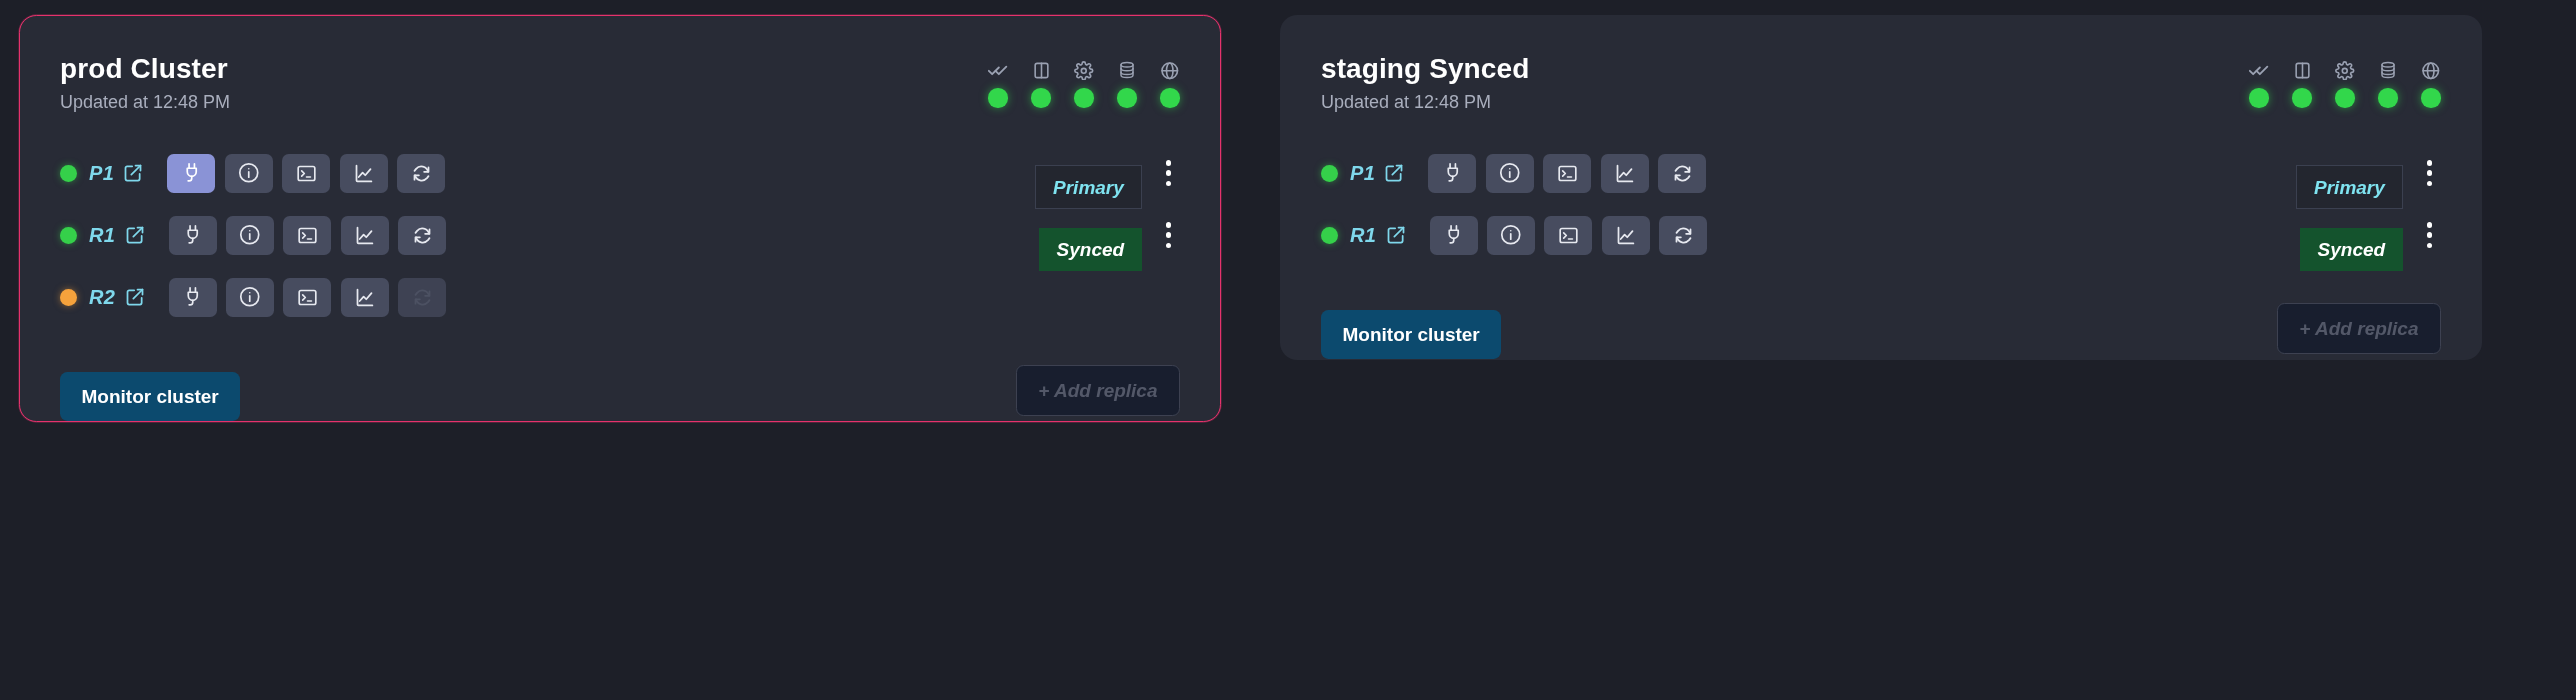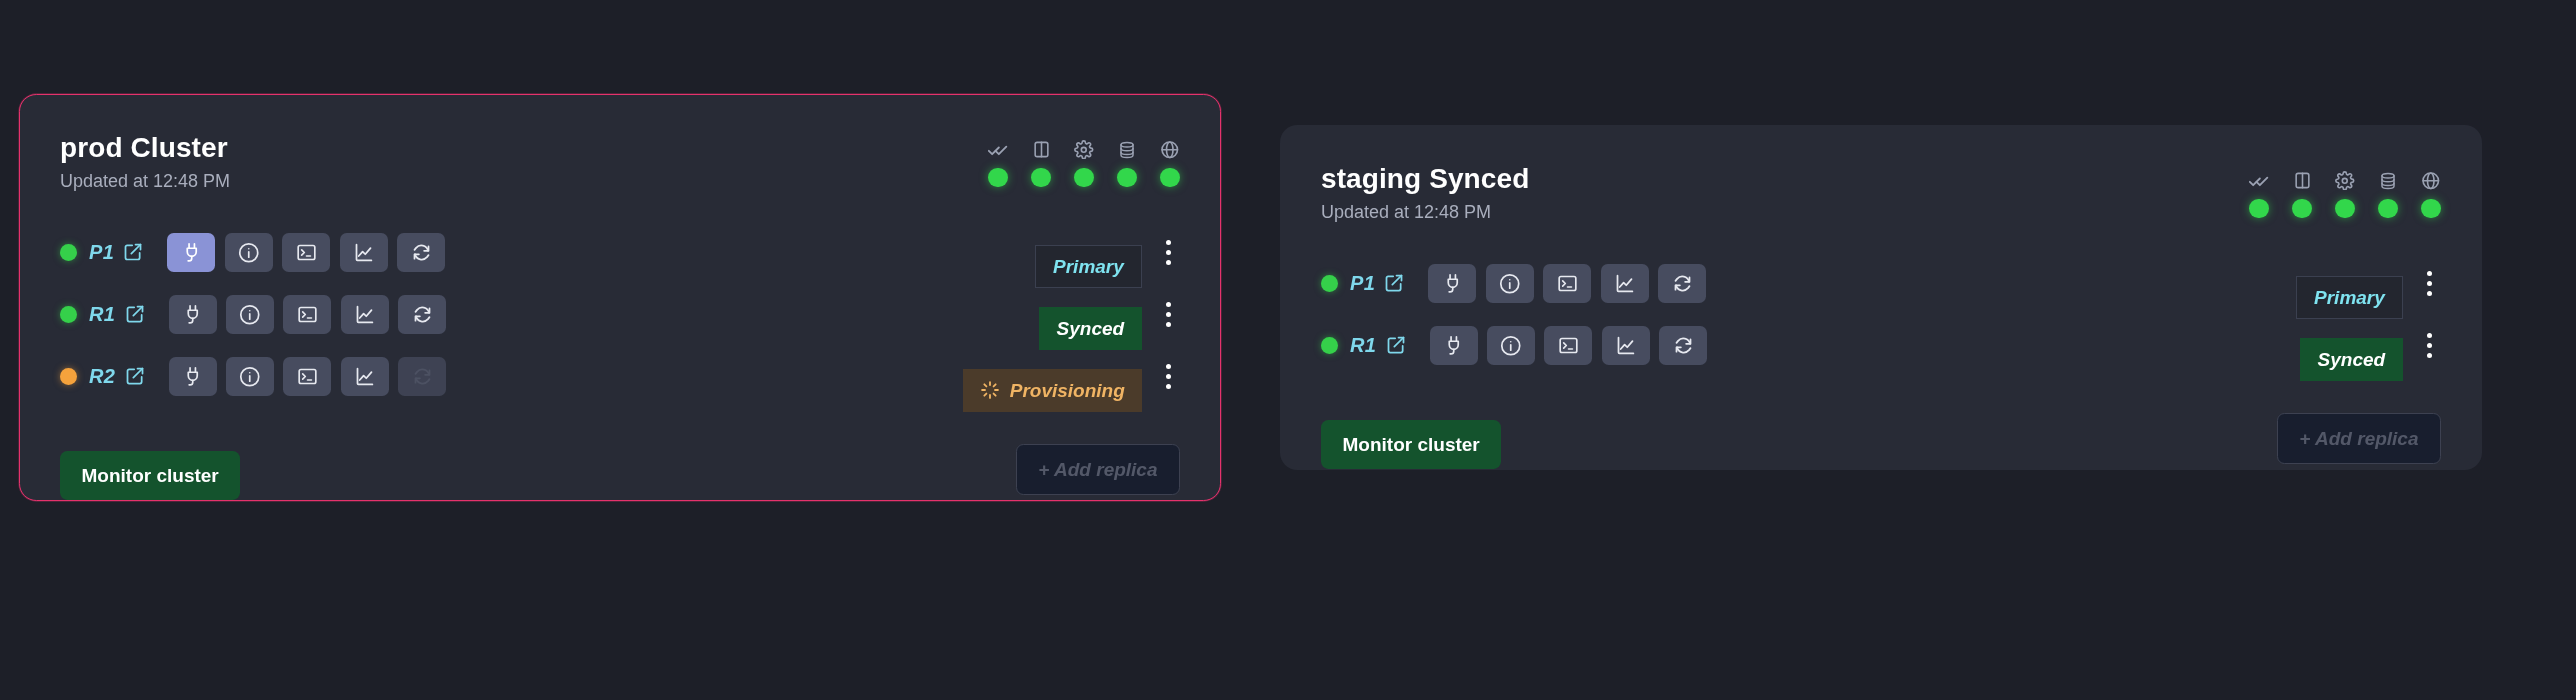--- a/index.html
+++ b/index.html
@@ -14,21 +14,21 @@
     overflow: hidden;
   }
 
   .page {
     width: 2576px;
     height: 595px;
     box-sizing: border-box;
     padding: 14.8px 19px;
     display: flex;
     gap: 59px;
-    align-items: center;
+    align-items: flex-start;
   }
 
   
   .card {
     position: relative;
     box-sizing: border-box;
     background: #282b36;
     border-radius: 17.4px;
     border: 1.3px solid transparent;
     width: 1202px;
@@ -205,21 +205,21 @@
   .btn {
     font-size: 19px;
     font-weight: bold;
     border-radius: 7.4px;
     line-height: 1;
     border: none;
     box-sizing: border-box;
     white-space: nowrap;
   }
   .btn.secondary {
-    background: #14532d;
+    background: #0c4a6e;
     color: #ffffff;
     padding: 14.8px 21.5px;
     margin-top: 12px;
   }
   .btn.ghost-disabled {
     background: #0f172a;
     color: #6e7488;
     border: 0.7px solid #4a5063;
     padding: 14.8px 21.5px;
     opacity: .62;
@@ -453,42 +453,20 @@
             </button>
             <button class="ibtn disabled" disabled="disabled">
               <svg width="21" height="21" viewBox="0 0 24 24" fill="none" stroke="currentColor" stroke-width="2" stroke-linecap="round" stroke-linejoin="round">
                 <polyline points="20 5 20 10 15 10"></polyline>
                 <polyline points="4 19 4 14 9 14"></polyline>
                 <path d="M19.5 10a8 8 0 0 0-13.7-3.3L4 9"></path>
                 <path d="M4.5 14a8 8 0 0 0 13.7 3.3L20 15"></path>
               </svg>
             </button>
           </div>
-          <div class="row-right">
-            <span class="badge provisioning">
-              <span class="spinner">
-                <svg width="20" height="20" viewBox="0 0 24 24" fill="none" stroke="currentColor" stroke-width="2.2" stroke-linecap="round">
-                  <line x1="12" y1="2.5" x2="12" y2="6"></line>
-                  <line x1="12" y1="18" x2="12" y2="21.5"></line>
-                  <line x1="2.5" y1="12" x2="6" y2="12"></line>
-                  <line x1="18" y1="12" x2="21.5" y2="12"></line>
-                  <line x1="5.2" y1="5.2" x2="7.7" y2="7.7"></line>
-                  <line x1="16.3" y1="16.3" x2="18.8" y2="18.8"></line>
-                  <line x1="5.2" y1="18.8" x2="7.7" y2="16.3"></line>
-                  <line x1="16.3" y1="7.7" x2="18.8" y2="5.2"></line>
-                </svg>
-              </span>
-              <span>Provisioning</span>
-            </span>
-            <div class="kebab">
-              <i></i>
-              <i></i>
-              <i></i>
-            </div>
-          </div>
         </div>
       </div>
       <div class="card-foot">
         <button class="btn secondary">Monitor cluster</button>
         <button class="btn ghost-disabled" disabled="disabled">+ Add replica</button>
       </div>
     </div>
     <div class="card">
       <div class="card-head">
         <div class="title-block">

